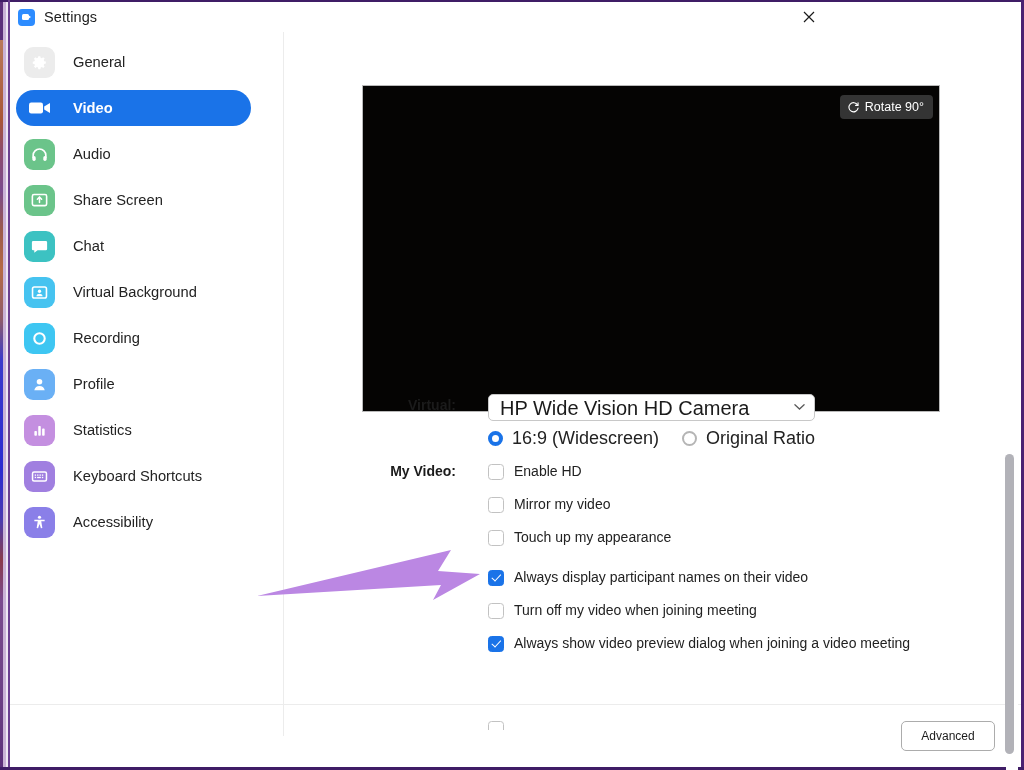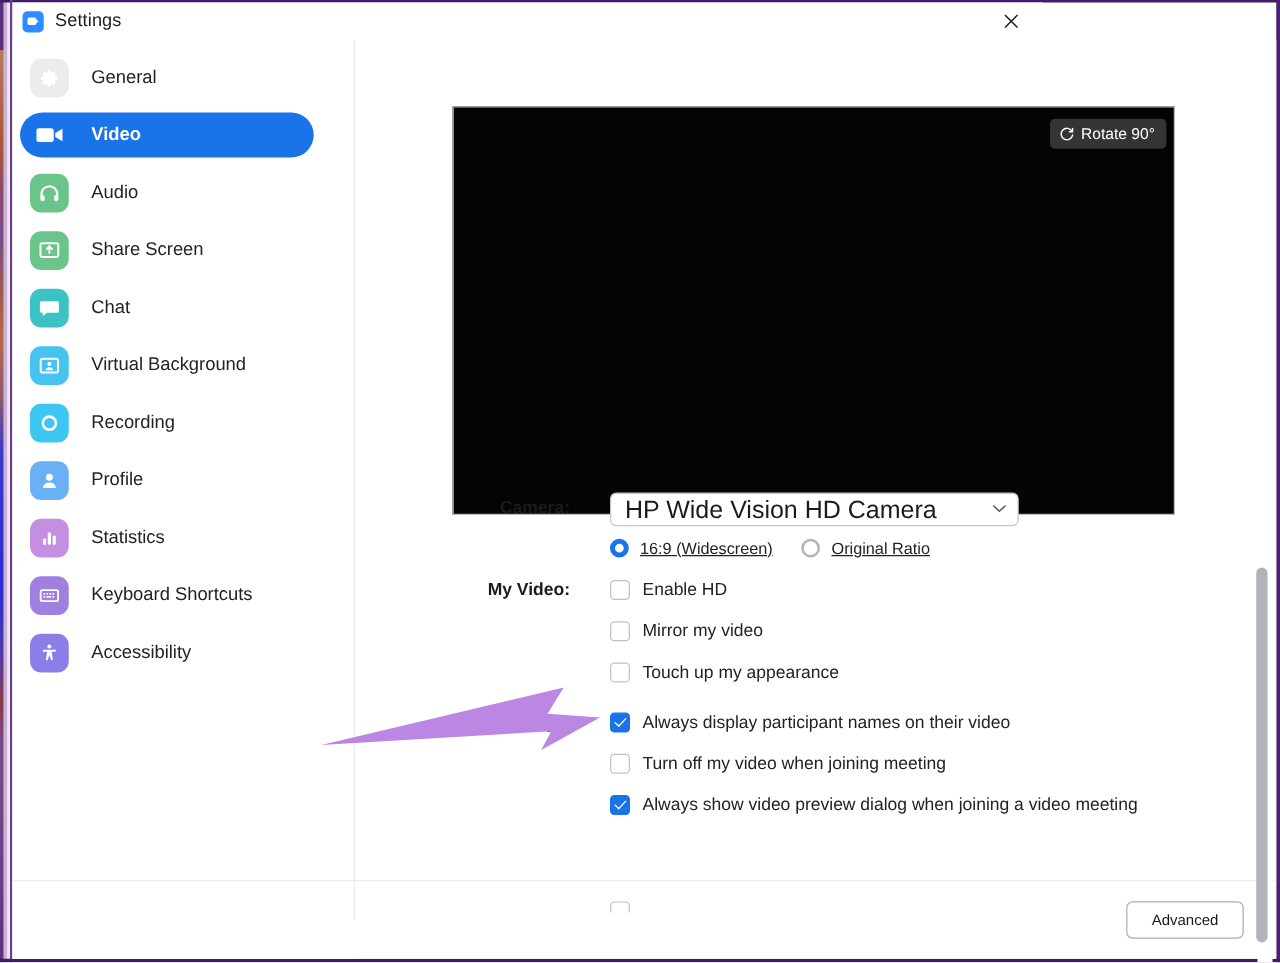--- a/index.html
+++ b/index.html
@@ -227,21 +227,21 @@
     border-radius: 50%;
     border: 2px solid #b5b5b5;
     box-sizing: border-box;
     flex: 0 0 auto;
     background: #ffffff;
   }
   .radio-dot.checked {
     border: 4px solid #1a73e8;
     background: #ffffff;
   }
-  .radio-text { margin-left: 9px; font-size: 13px; color: #222222; white-space: nowrap; text-decoration: underline; }
+  .radio-text { margin-left: 9px; font-size: 18px; color: #222222; white-space: nowrap; }
 
   
   .cb-opt { display: flex; align-items: center; cursor: default; }
   .cb-box {
     width: 16px; height: 16px;
     border-radius: 3.5px;
     border: 1.6px solid #c2c2c2;
     box-sizing: border-box;
     background: #ffffff;
     flex: 0 0 auto;
@@ -470,21 +470,21 @@
             <path d="M19.5 7.5A8.5 8.5 0 1 0 20.4 13"></path>
             <path d="M20.4 3.4v4.6h-4.6"></path>
           </svg>
           <span>Rotate 90°</span>
         </div>
       </div>
 
       <div class="form">
 
         <div class="row">
-          <div class="row-label">Camera:</div>
+          <div class="row-label">Virtual:</div>
           <div class="row-control">
             <span class="select-wrap">
               <select class="camera-select">
                 <option>HP Wide Vision HD Camera</option>
               </select>
               <svg class="select-chevron" width="11" height="8" viewBox="0 0 12 8" fill="none" stroke="#5a5a5a" stroke-width="1.4" stroke-linecap="round">
                 <path d="M1 1.6 L6 6.2 L11 1.6"></path>
               </svg>
             </span>
           </div>

